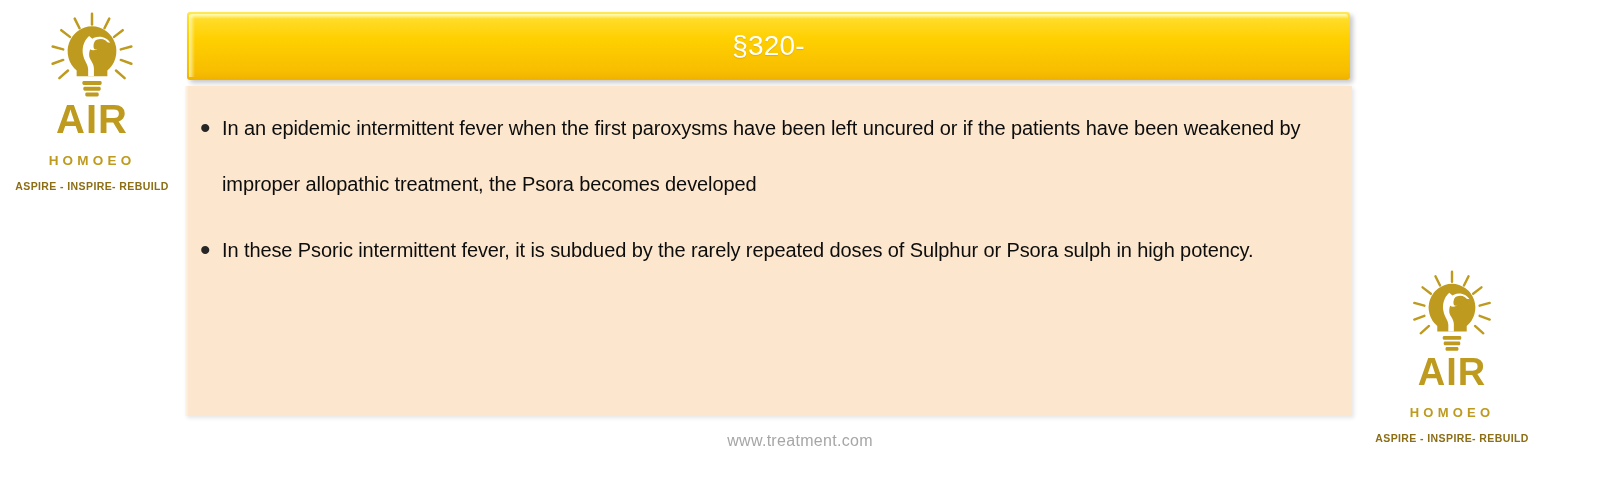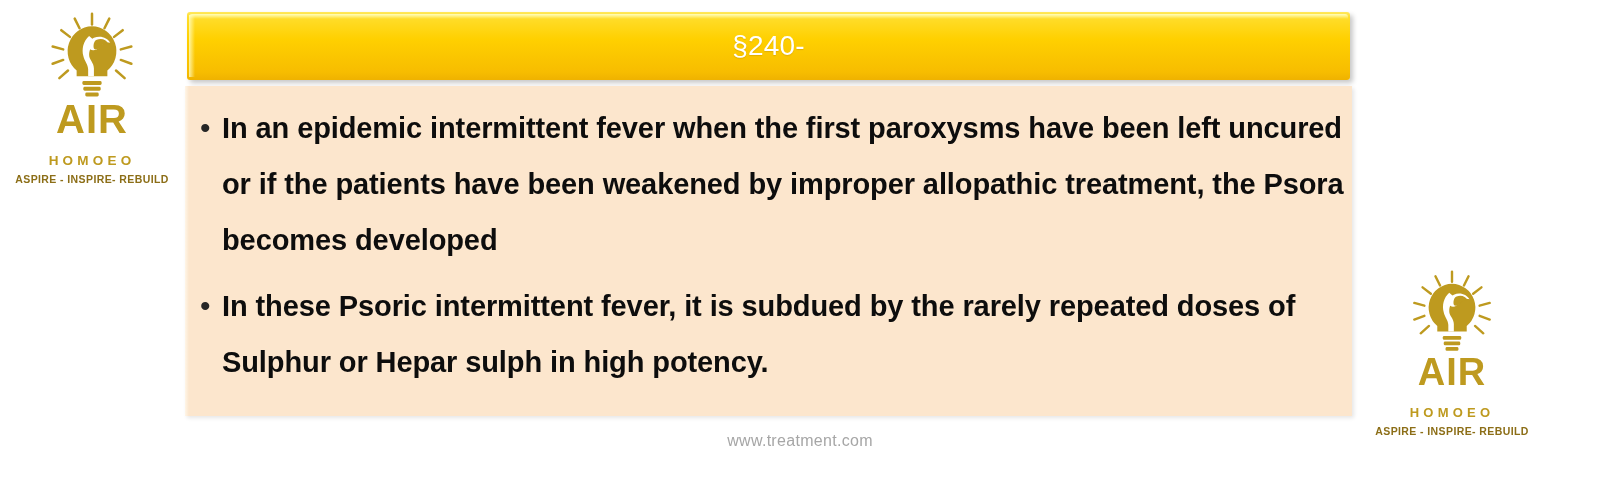--- a/index.html
+++ b/index.html
@@ -60,21 +60,21 @@
     color: #BE9A1F;
     margin-top: 15px;
   }
   .logo-bottom-right .logo-sub { font-size: 13px; }
   .logo-tag {
     font-family: "Liberation Sans", sans-serif;
     font-weight: 700;
     font-size: 10.5px;
     letter-spacing: 0.4px;
     color: #8C6E17;
-    margin-top: 5px;
+    margin-top: 12px;
     white-space: nowrap;
     text-align: center;
   }
   .logo-bottom-right .logo-tag { font-size: 10.5px; }
 
   
   .content-panel {
     position: absolute;
     left: 185px;
     top: 86px;
@@ -159,23 +159,23 @@
     font-size: 30px;
     line-height: 56px;
     text-align: left;
     padding-left: 4px;
     box-sizing: border-box;
   }
   .bullet-text {
     flex: 1 1 auto;
     color: #0D0D0D;
     font-family: "Liberation Sans", sans-serif;
-    font-size: 29px;
+    font-size: 20px;
     line-height: 56px;
-    font-weight: 700;
+    font-weight: 400;
     letter-spacing: -0.1px;
   }
 
   .footer-url {
     position: absolute;
     left: 0;
     top: 432px;
     width: 1600px;
     text-align: center;
     color: #A6A6A6;
@@ -209,33 +209,33 @@
     <rect x="40" y="74" width="20" height="4" rx="1.4" fill="#BE9A1F"></rect>
     <rect x="41" y="80" width="18" height="4" rx="1.4" fill="#BE9A1F"></rect>
     <rect x="43" y="86" width="14" height="4" rx="1.4" fill="#BE9A1F"></rect>
   </svg>
   <div class="logo-wordmark">AIR</div>
   <div class="logo-sub">HOMOEO</div>
   <div class="logo-tag">ASPIRE - INSPIRE- REBUILD</div>
 </div>
 
 <div class="title-bar">
-  <span class="title-text">§240-</span>
+  <span class="title-text">§320-</span>
 </div>
 
 <div class="content-panel"></div>
 
 <ul class="bullet-list">
   <li class="bullet-item">
     <span class="bullet-dot">•</span>
     <span class="bullet-text">In an epidemic intermittent fever when the first paroxysms have been left uncured or if the patients have been weakened by improper allopathic treatment, the Psora becomes developed</span>
   </li>
   <li class="bullet-item">
     <span class="bullet-dot">•</span>
-    <span class="bullet-text">In these Psoric intermittent fever, it is subdued by the rarely repeated doses of Sulphur or Hepar sulph in high potency.</span>
+    <span class="bullet-text">In these Psoric intermittent fever, it is subdued by the rarely repeated doses of Sulphur or Psora sulph in high potency.</span>
   </li>
 </ul>
 
 <div class="logo logo-bottom-right">
   <svg class="logo-mark" viewBox="0 0 100 100">
     <g stroke="#BE9A1F" stroke-width="2.6" stroke-linecap="round" fill="none">
       <line x1="50" y1="4" x2="50" y2="15"></line>
       <line x1="32" y1="9" x2="37" y2="19"></line>
       <line x1="68" y1="9" x2="63" y2="19"></line>
       <line x1="18" y1="21" x2="27" y2="28"></line>

